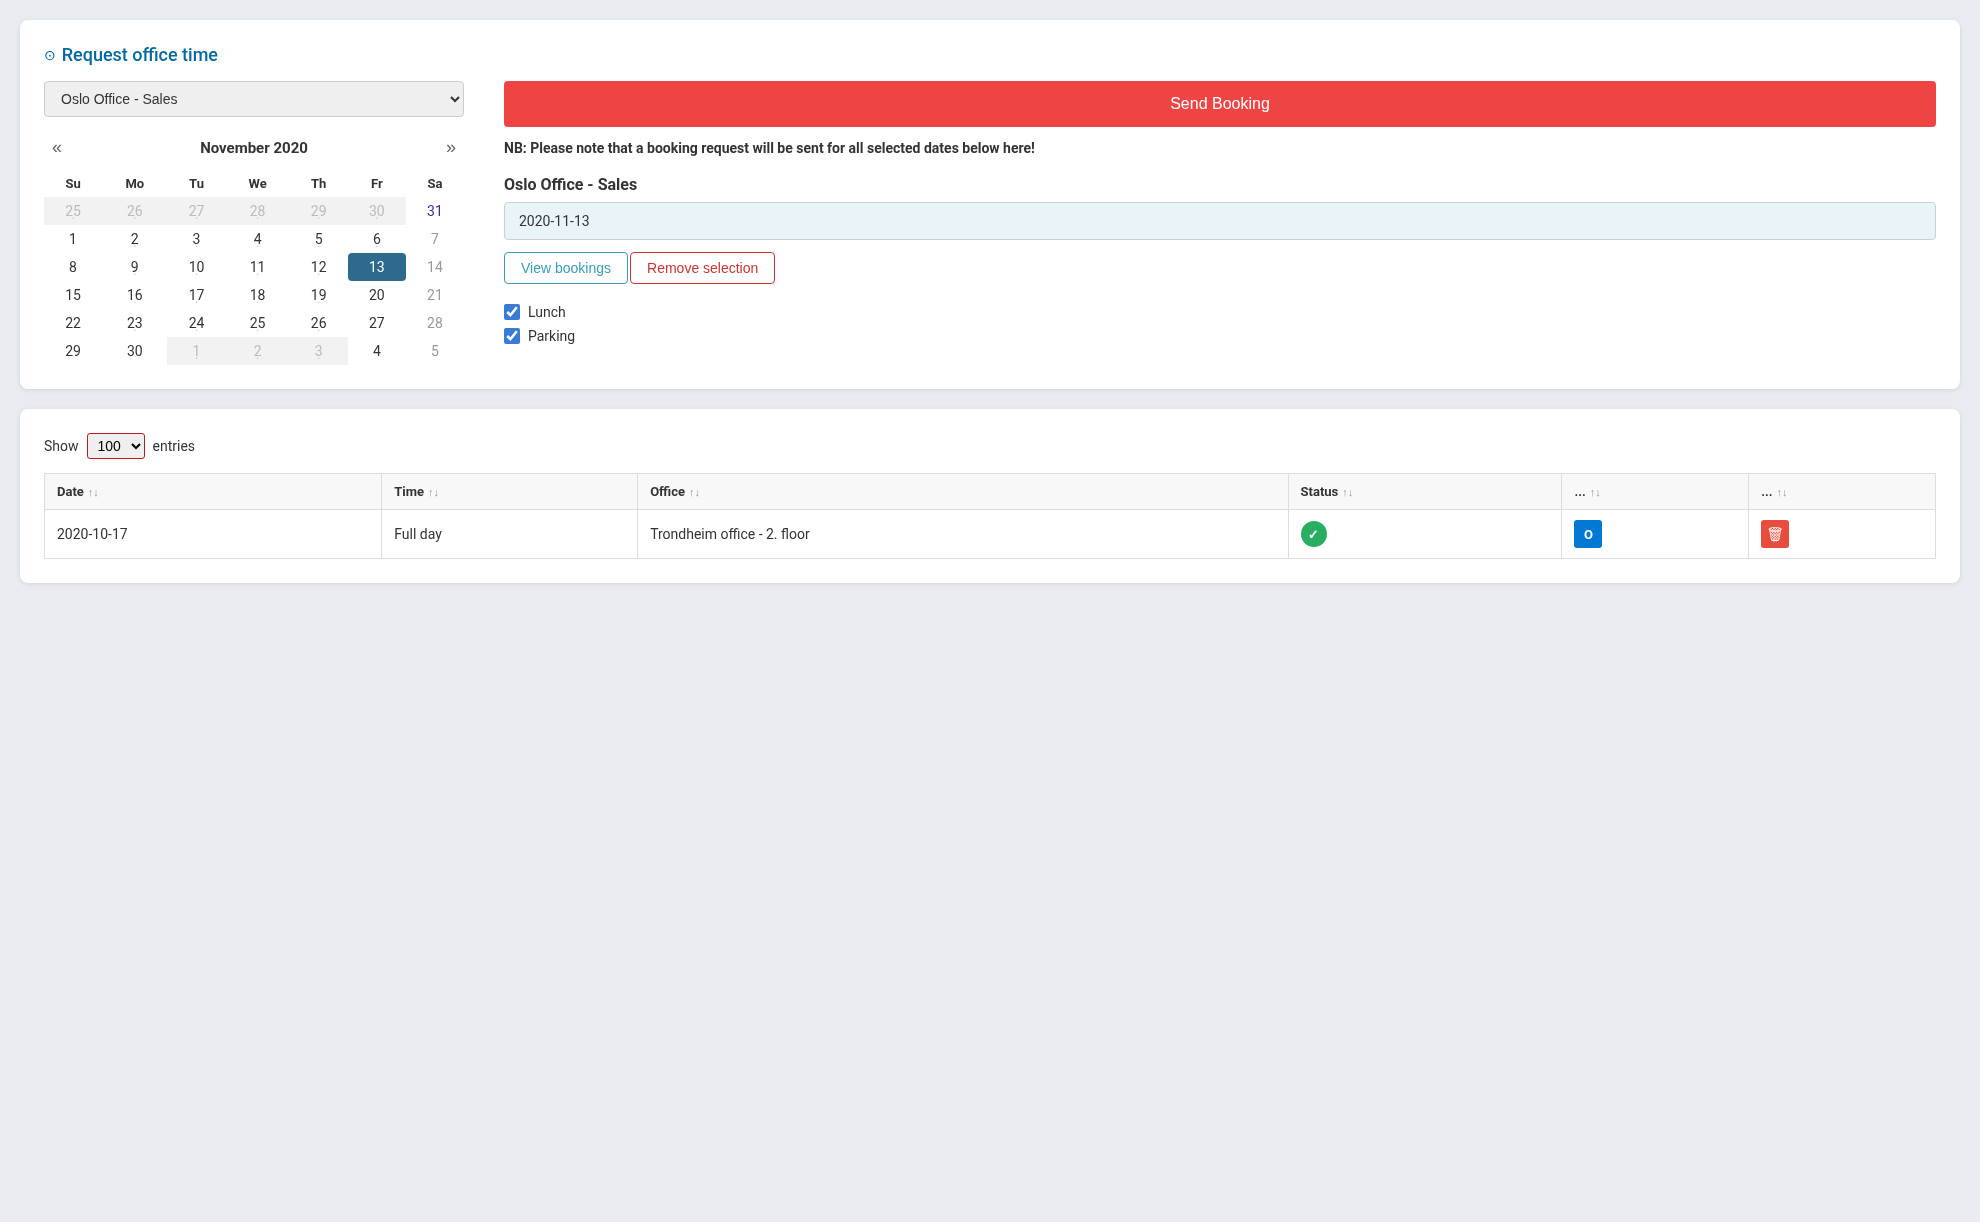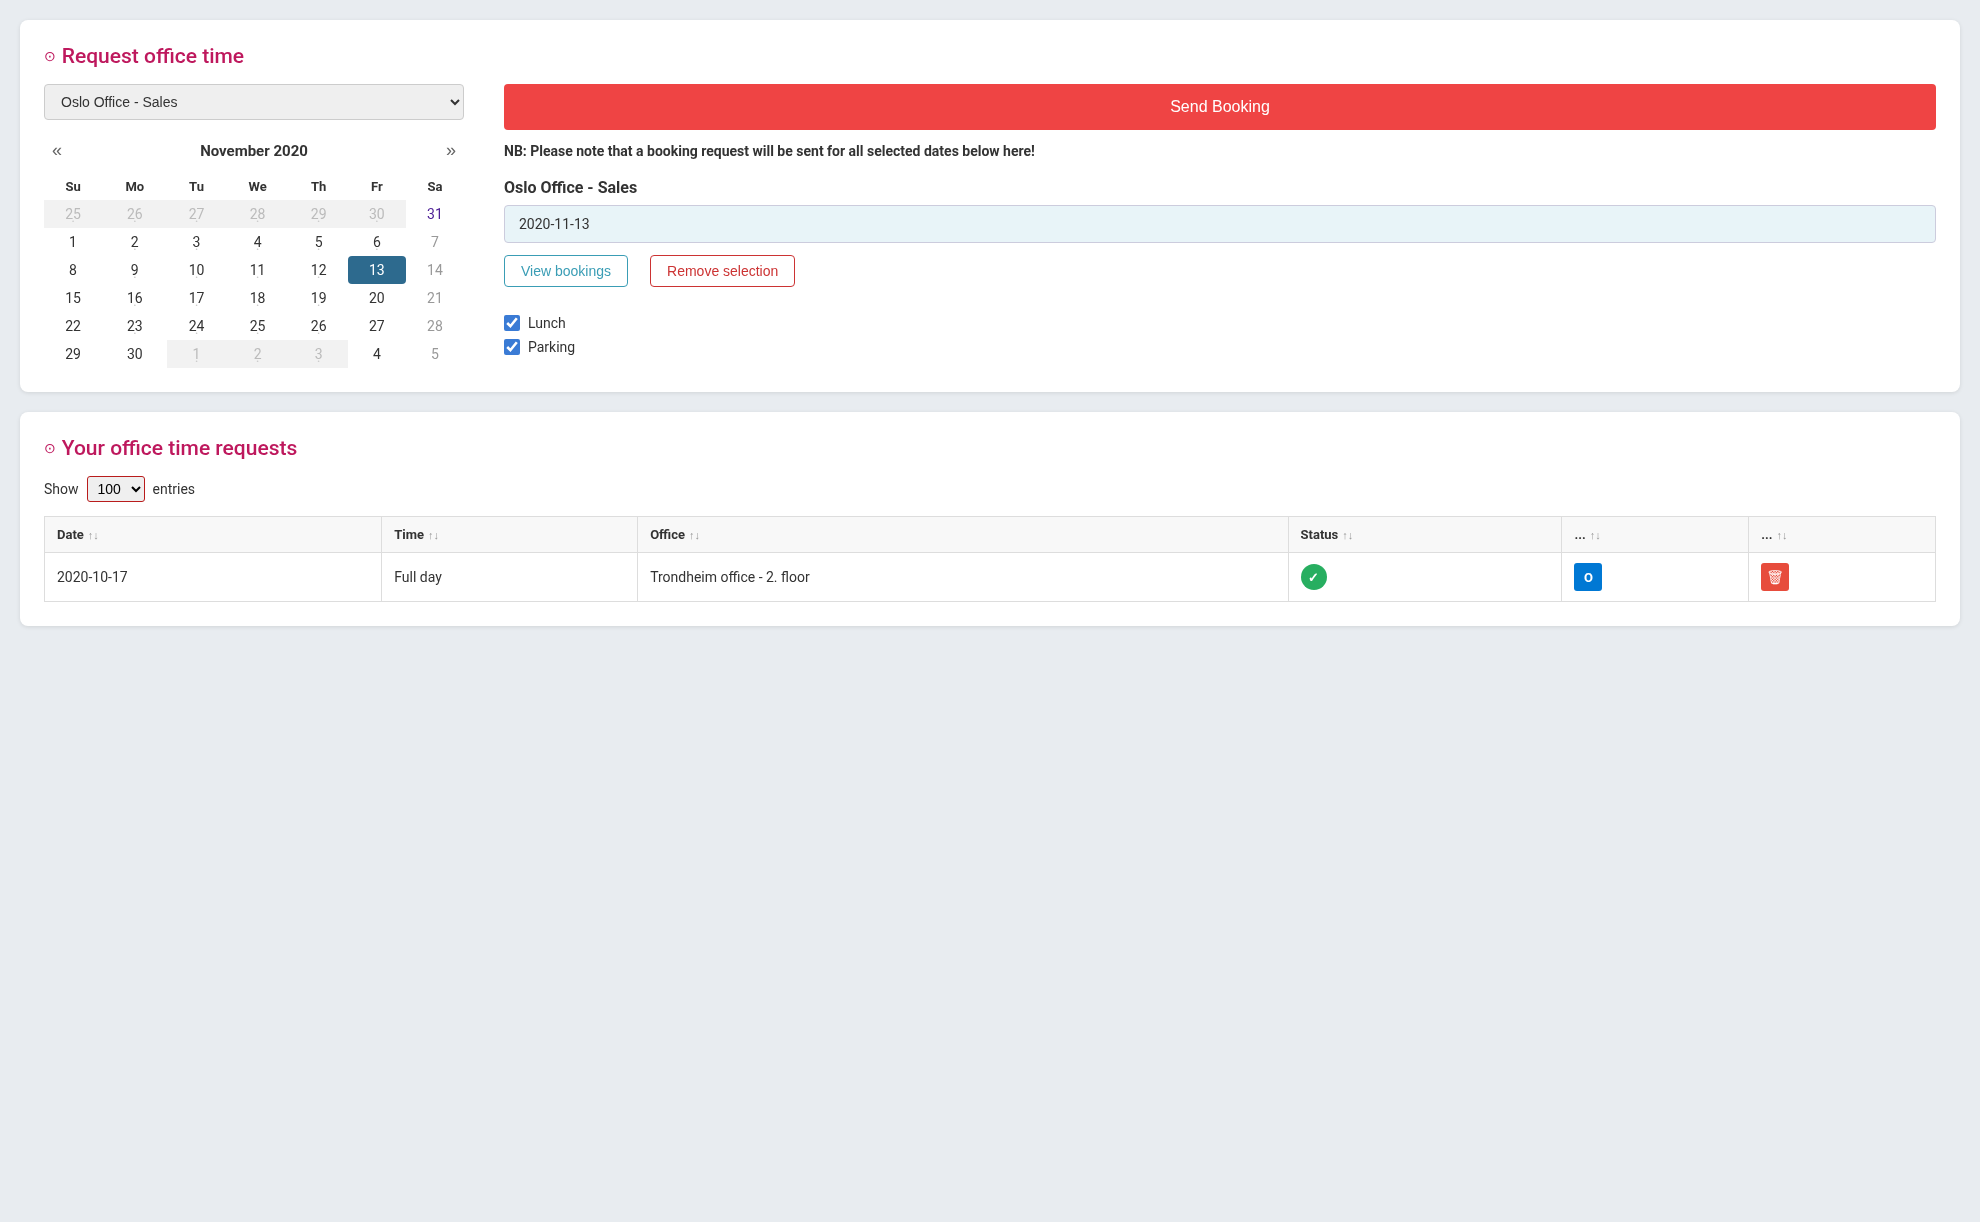--- a/index.html
+++ b/index.html
@@ -13,22 +13,22 @@
 
     .card {
       background: #fff;
       border-radius: 8px;
       padding: 24px;
       margin-bottom: 20px;
       box-shadow: 0 1px 4px rgba(0,0,0,0.1);
     }
 
     .section-title {
-      color: #be185d;
-      font-size: 21px;
+      color: #0369a1;
+      font-size: 18px;
       font-weight: 500;
       margin-bottom: 16px;
       display: flex;
       align-items: center;
       gap: 6px;
     }
 
     .section-title::before {
       content: '⊙';
       font-size: 14px;
@@ -171,22 +171,22 @@
     }
 
     .booking-stats {
       font-size: 14px;
       margin-bottom: 8px;
       line-height: 1.8;
     }
 
     .action-buttons {
       display: flex;
-      gap: 22px;
-      margin-bottom: 28px;
+      gap: 2px;
+      margin-bottom: 20px;
     }
 
     .btn-view {
       padding: 7px 16px;
       border: 1px solid #3a9db5;
       background: #fff;
       color: #3a9db5;
       border-radius: 4px;
       cursor: pointer;
       font-size: 14px;
@@ -416,21 +416,20 @@
 
       <div class="checkbox-row">
         <input type="checkbox" id="parking-check" checked="" style="">
         <label for="parking-check">Parking</label>
       </div>
     </div>
   </div>
 </div>
 
 <div class="card">
-  <div class="section-title">Your office time requests</div>
 
   <div class="entries-row">
     <span>Show</span>
     <select class="entries-select" id="entries-select">
     <option value="10">10</option><option value="25">25</option><option value="50">50</option><option value="100" selected="">100</option></select>
     <span>entries</span>
   </div>
 
   <table class="data-table">
     <thead id="table-thead">

